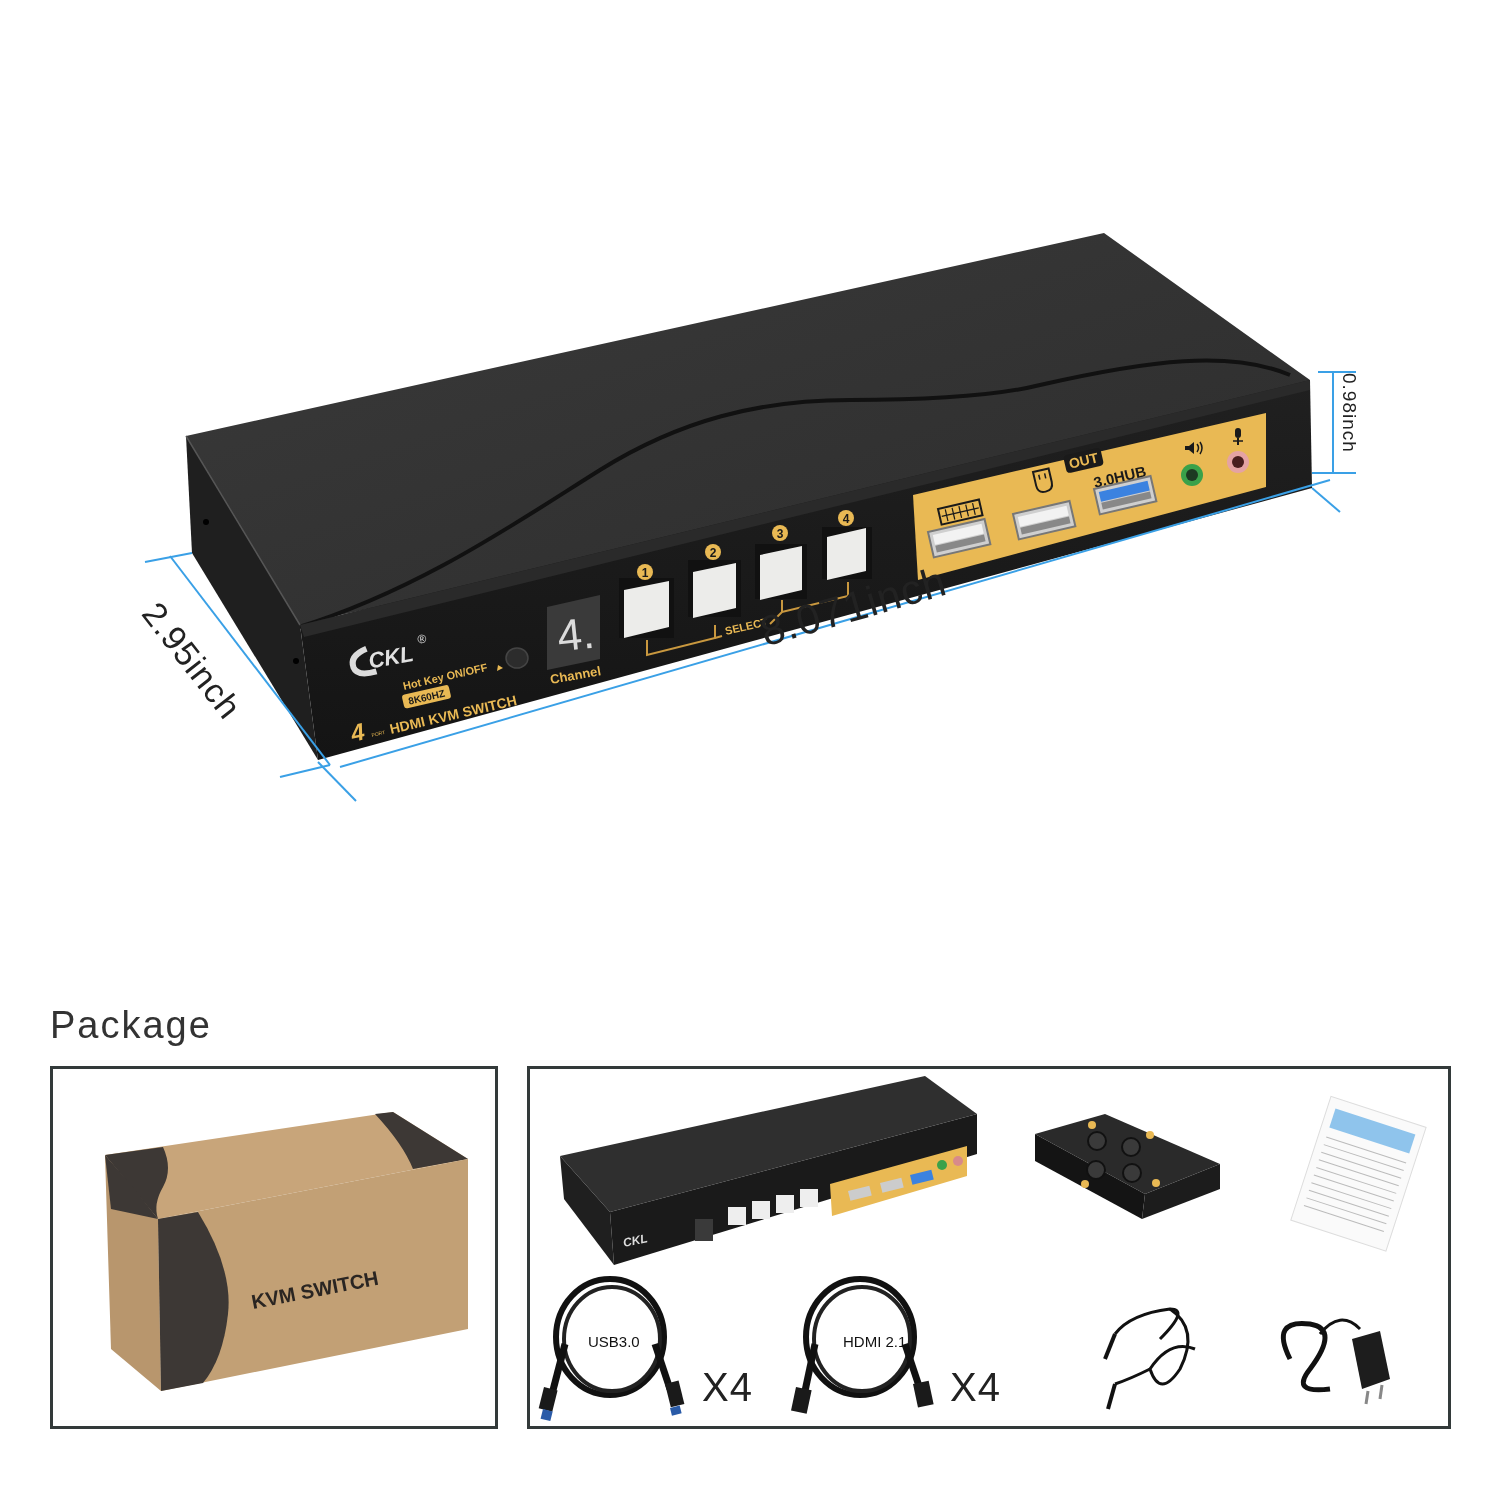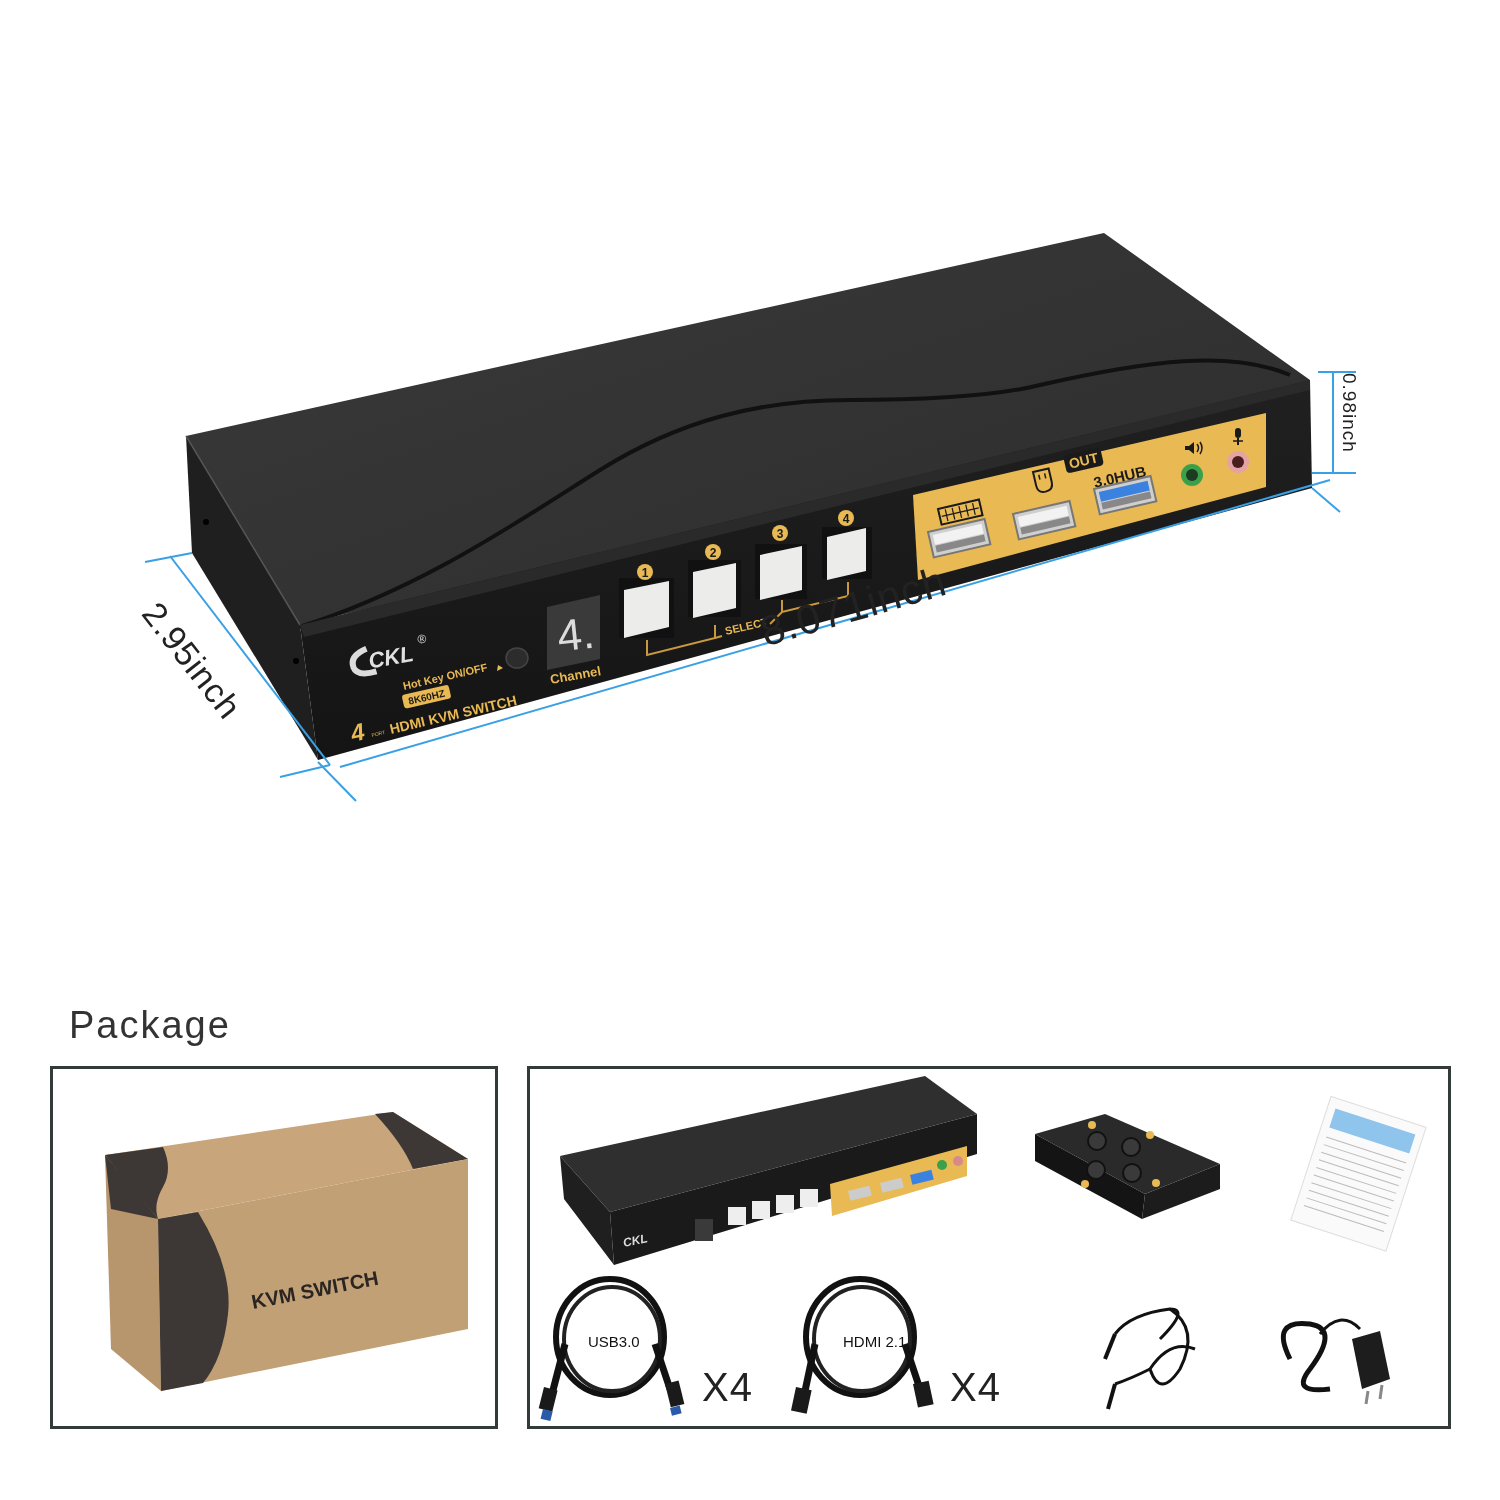--- a/index.html
+++ b/index.html
@@ -1,20 +1,20 @@
 <!DOCTYPE html>
 <html><head>
 <meta charset="utf-8">
 <style>
   html, body { margin:0; padding:0; background:#ffffff; }
   body { width:1500px; height:1500px; position:relative; overflow:hidden; font-family:"Liberation Sans", sans-serif; }
   .abs { position:absolute; }
   svg text { font-family:"Liberation Sans", sans-serif; }
   .dim-text { font-family:"Liberation Sans", sans-serif; color:#222; font-size:40px; letter-spacing:1px; white-space:nowrap; }
-  .pkg-title { left:69px; top:1004px; font-size:38px; color:#333; letter-spacing:2px; }
+  .pkg-title { left:50px; top:1004px; font-size:38px; color:#333; letter-spacing:2px; }
   .frame { border:3px solid #333a3a; box-sizing:border-box; background:#fff; }
   .qty { font-size:40px; color:#222; letter-spacing:1px; }
 </style>
 </head>
 <body>
 
 <div class="abs" style="left:0;top:0;width:1500px;height:900px;">
   <svg width="1500" height="900" viewBox="0 0 1500 900">
     <defs>
       <linearGradient id="topG" x1="0" y1="0" x2="1" y2="1">

